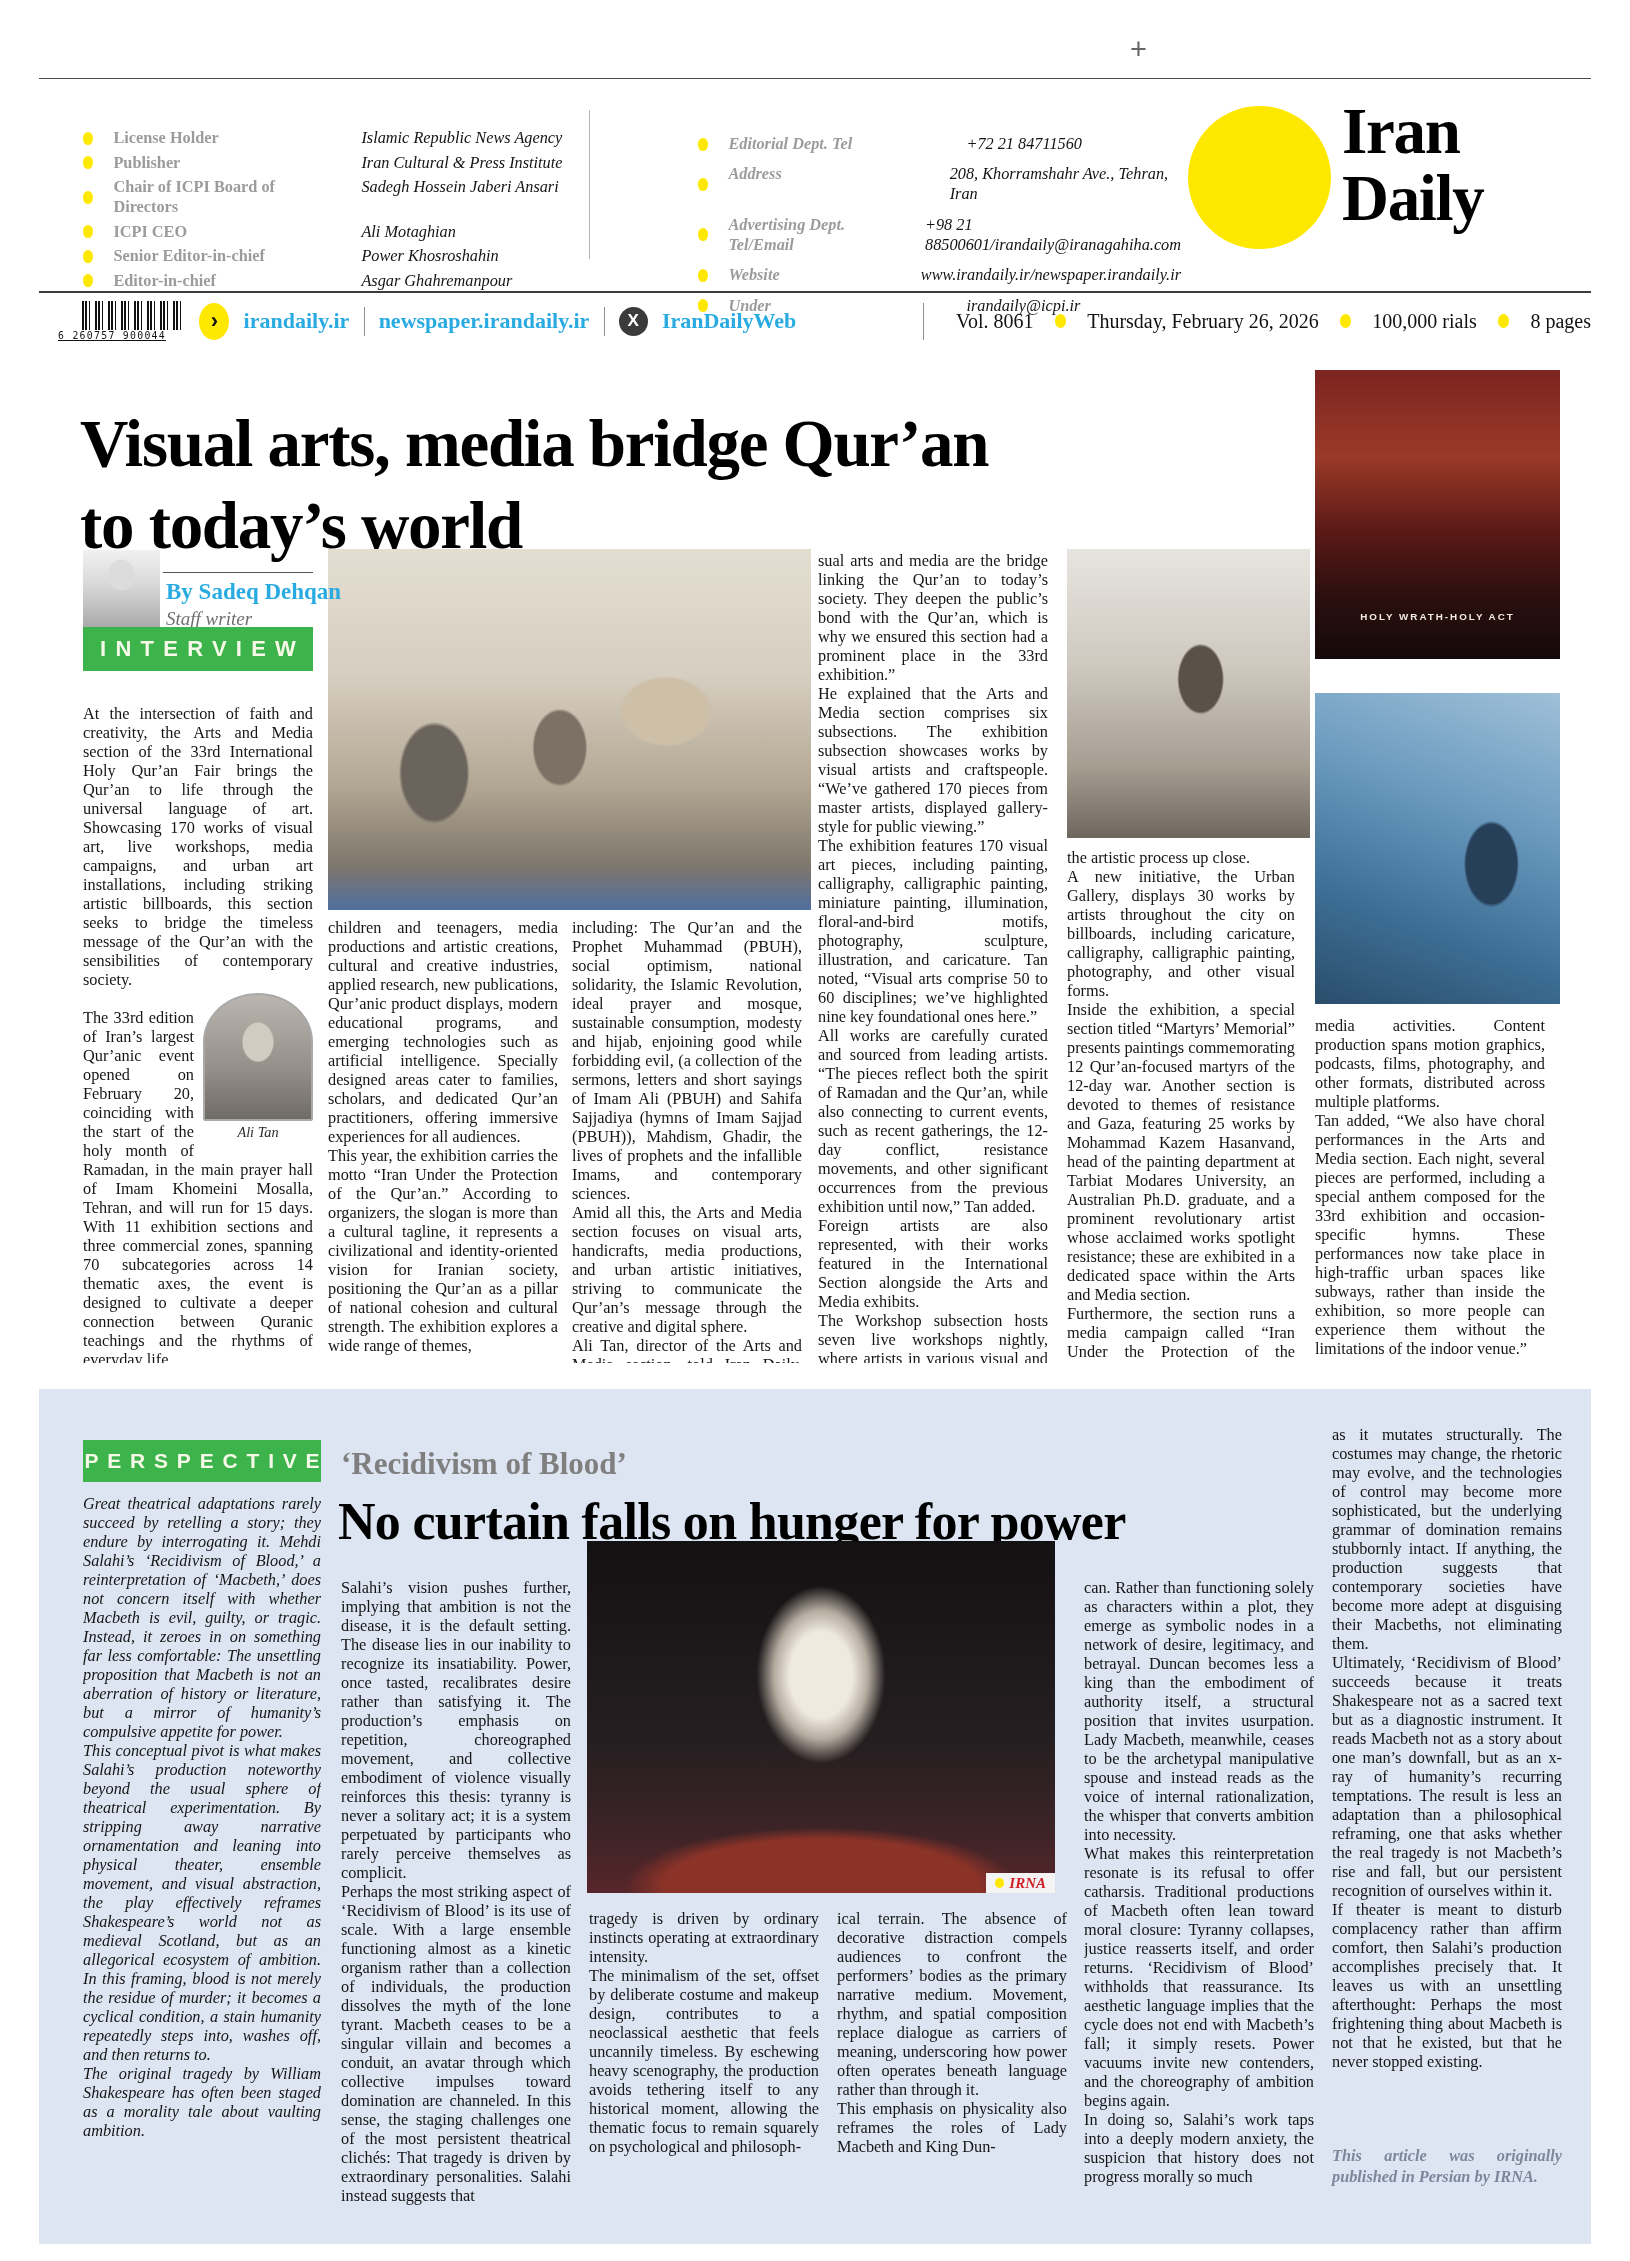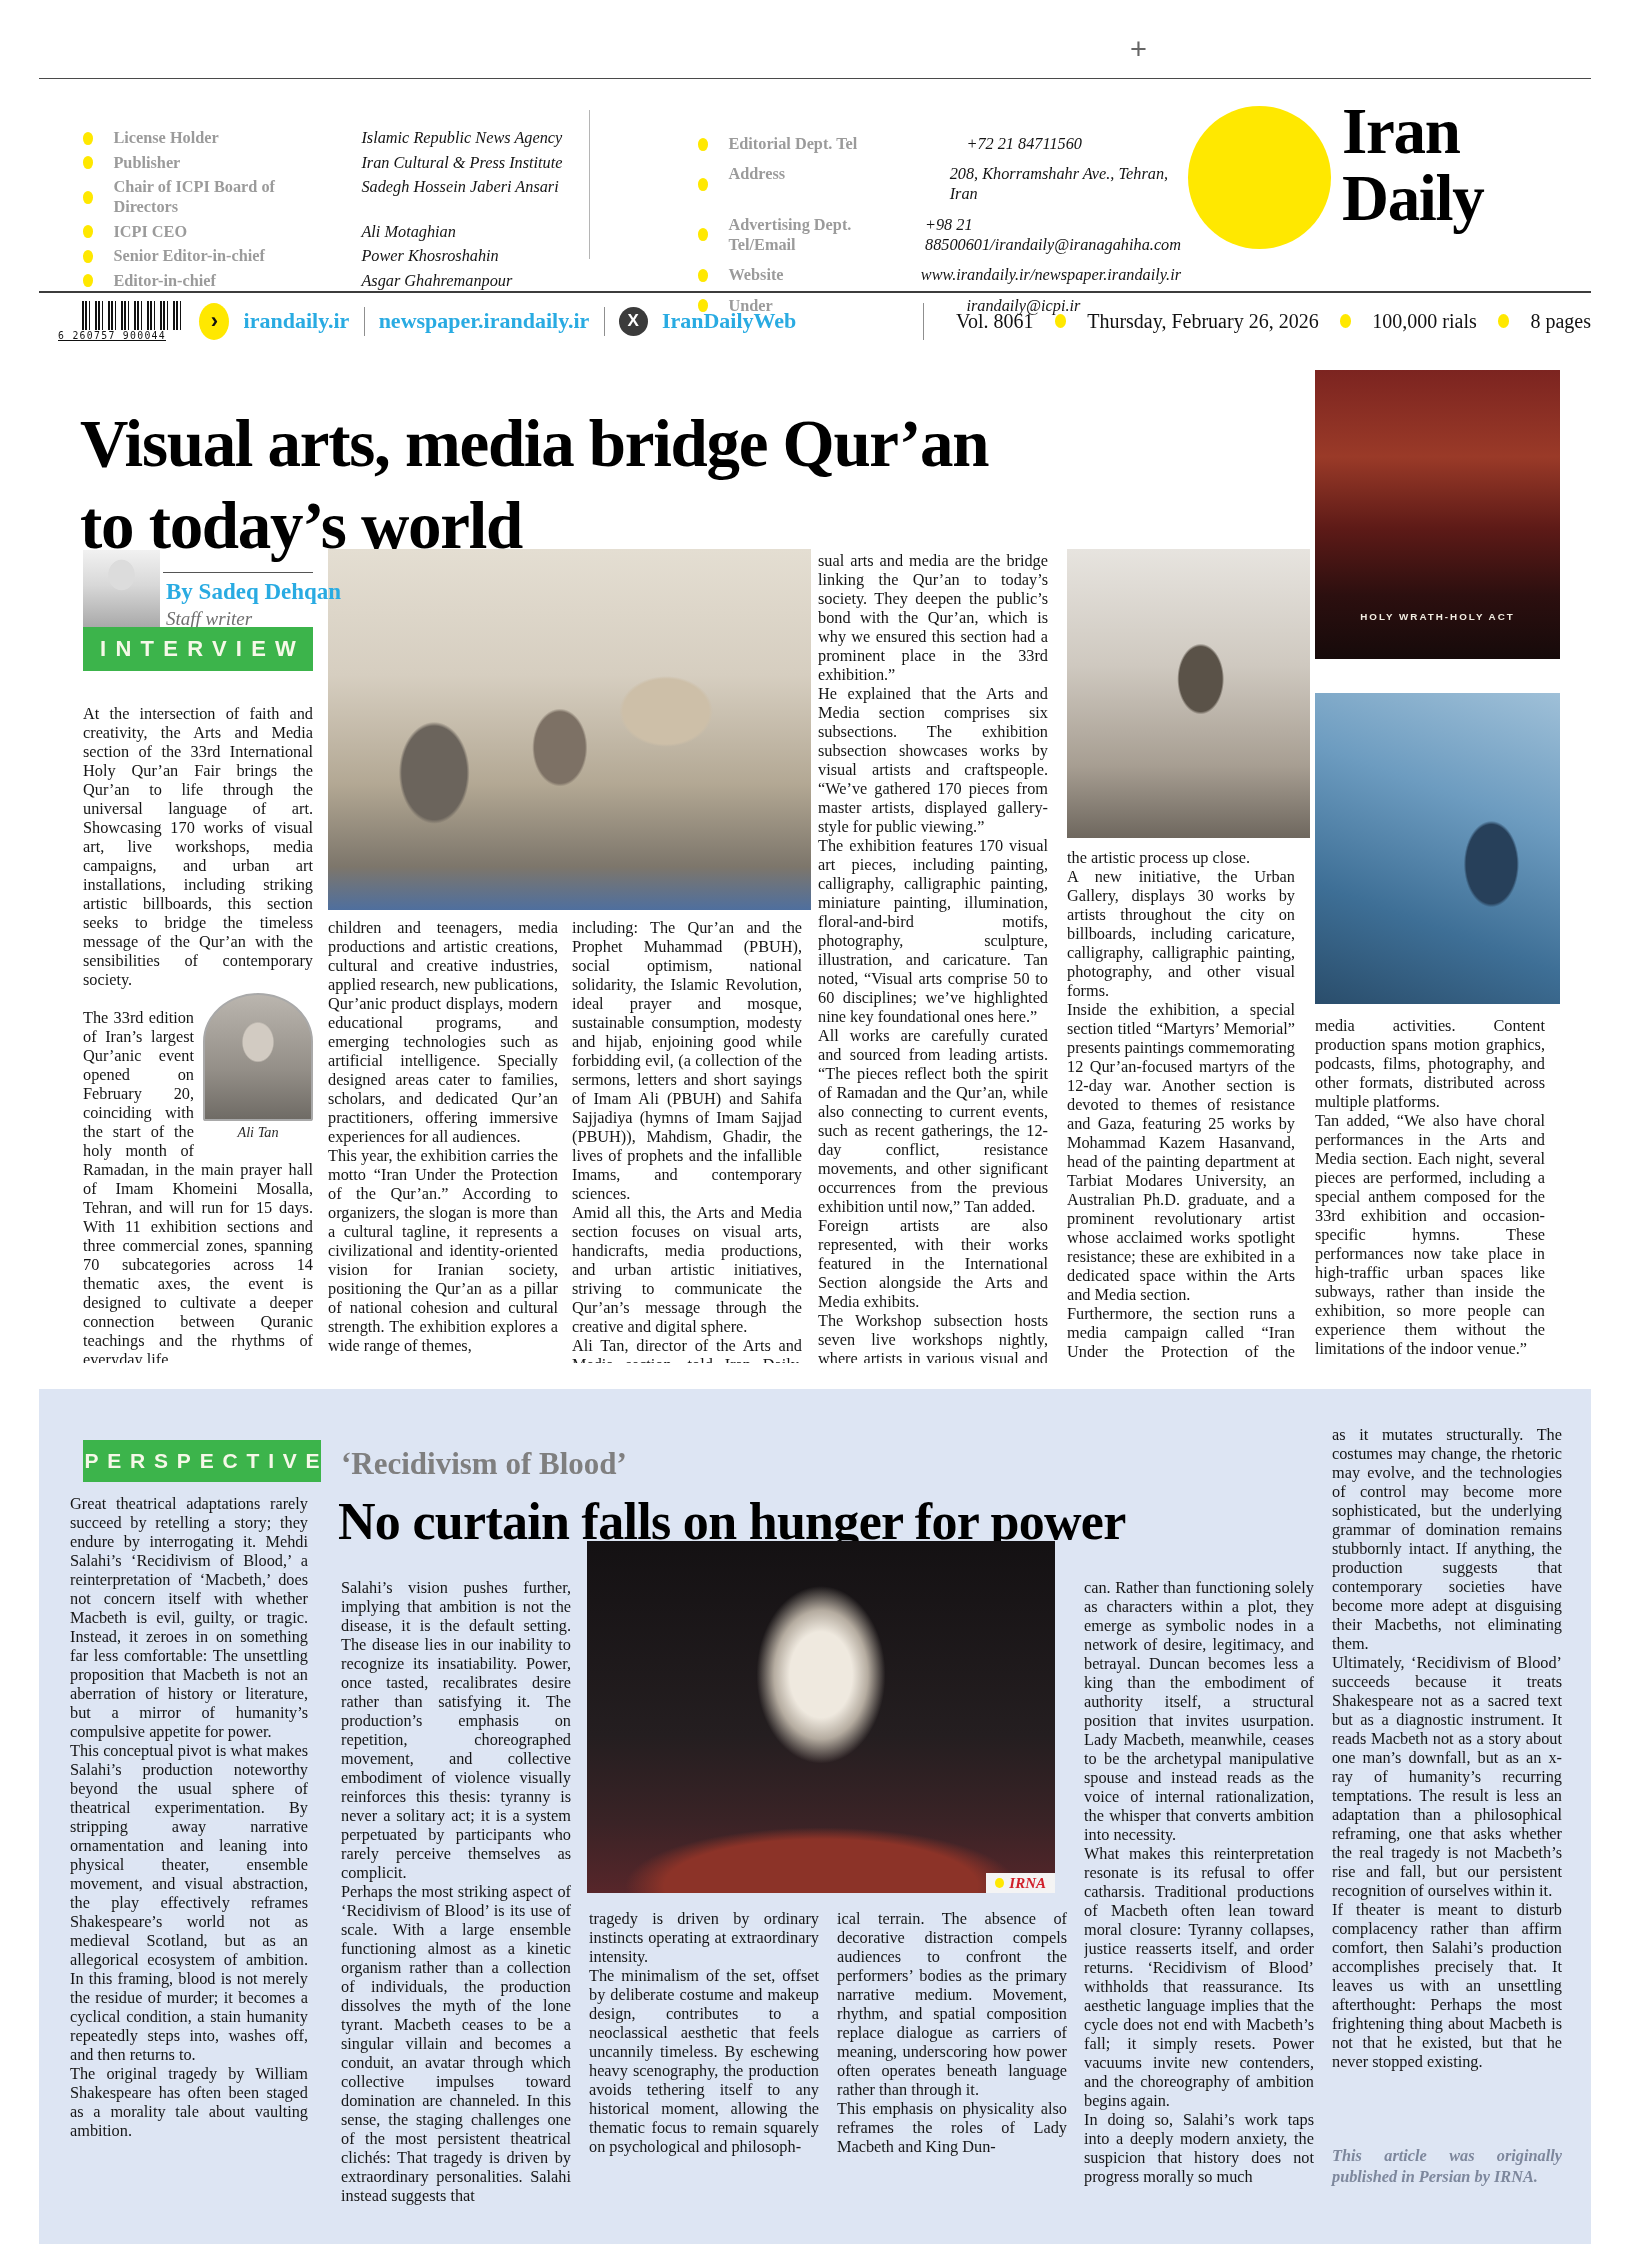--- a/index.html
+++ b/index.html
@@ -13,21 +13,21 @@
 
   
   .mast-row{display:flex;align-items:baseline;gap:20px;margin-bottom:4.6px;}
   .dot{width:10.4px;height:13px;border-radius:50%;background:#ffe800;flex:0 0 auto;align-self:center;}
   .mast-label{font-weight:bold;color:#9b9b9b;font-size:16.3px;}
   .mast-value{color:#141414;font-size:16.3px;font-style:italic;}
   .mast-left{left:83px;top:128px;width:502px;}
   .mast-left .mast-label{width:228px;}
   .mast-mid{left:698px;top:134px;width:483px;}
   .mast-mid .mast-row{margin-bottom:10.4px;}
-  .mast-mid .mast-label{width:218px;}
+  .mast-mid .mast-label{width:218px;font-style:italic;}
   .mast-vline{left:589px;top:110px;width:0.7px;height:149px;background:#b5b5b5;}
   .logo-circle{left:1188px;top:106px;width:143px;height:143px;border-radius:50%;background:#ffe800;}
   .logo-text{left:1342px;top:98px;font-weight:bold;font-size:65px;line-height:67px;
              letter-spacing:-1.3px;color:#000;white-space:pre-line;}
 
   
   .mid-rule{left:39px;top:291px;width:1552px;height:2px;background:#3c3c3c;}
   .infobar{left:39px;top:299px;width:1552px;height:44px;display:flex;align-items:center;}
   .barcode{margin-left:43px;width:103px;height:29px;
      background:repeating-linear-gradient(90deg,#111 0 2px,#fff 2px 3.3px,#111 3.3px 4.6px,#fff 4.6px 7.2px,#111 7.2px 8.5px,#fff 8.5px 9.8px,#111 9.8px 10.4px,#fff 10.4px 13px);}
@@ -92,21 +92,21 @@
      background:radial-gradient(27px 34px at 50% 38%, #d2cbc2 0 55%, transparent 60%),
         linear-gradient(180deg,#bab5ae 0%,#948f88 60%,#6f6b65 100%);}
   .inset-caption{font-style:italic;font-size:14.3px;color:#2b2b2b;margin-top:2.6px;}
 
   
   .panel{left:39px;top:1389px;width:1552px;height:855px;background:#dde5f3;}
   .perspective-bar{left:83px;top:1440px;width:238px;height:42px;font-size:21px;}
   .kicker{left:341px;top:1446px;font-weight:bold;font-size:31px;color:#7f7f7f;}
   .p-headline{left:338px;top:1492px;width:978px;font-weight:bold;font-size:52px;
               letter-spacing:-0.7px;color:#000;}
-  .p1{left:70px;top:1494px;width:238px;height:743px;}
+  .p1{left:83px;top:1494px;width:238px;height:743px;font-style:italic;}
   .p2{left:341px;top:1578px;width:230px;height:660px;}
   .p3{left:589px;top:1909px;width:230px;height:327px;}
   .p4{left:837px;top:1909px;width:230px;height:327px;}
   .p5{left:1084px;top:1578px;width:230px;height:660px;}
   .p6{left:1332px;top:1425px;width:230px;height:692px;}
   .theater-photo{left:587px;top:1541px;width:468px;height:352px;
      background:radial-gradient(104px 143px at 50% 38%, #efe9df 0 30%, #b5aca0 45%, transparent 62%),
         radial-gradient(261px 78px at 50% 98%, #8c3328 0 60%, transparent 75%),
         linear-gradient(180deg,#141113 0%,#241e20 55%,#3a2326 80%,#57262a 100%);}
   .photo-credit{position:absolute;right:0;bottom:0;height:20px;background:#f4f4f4;display:flex;

